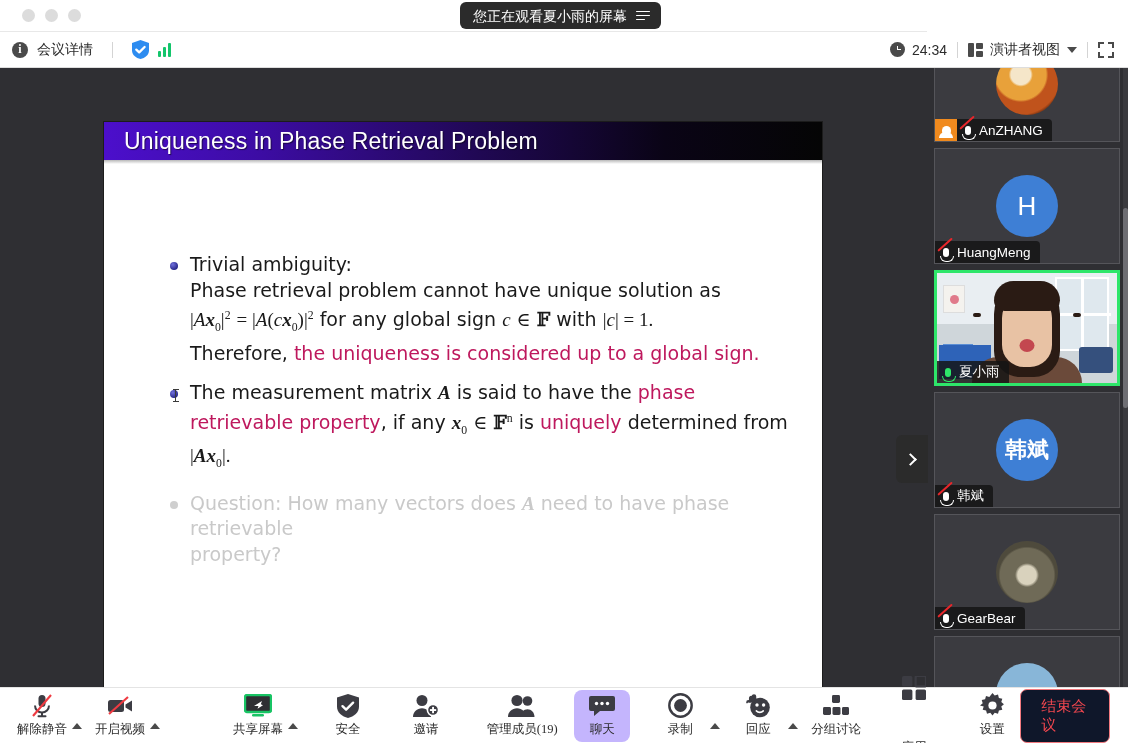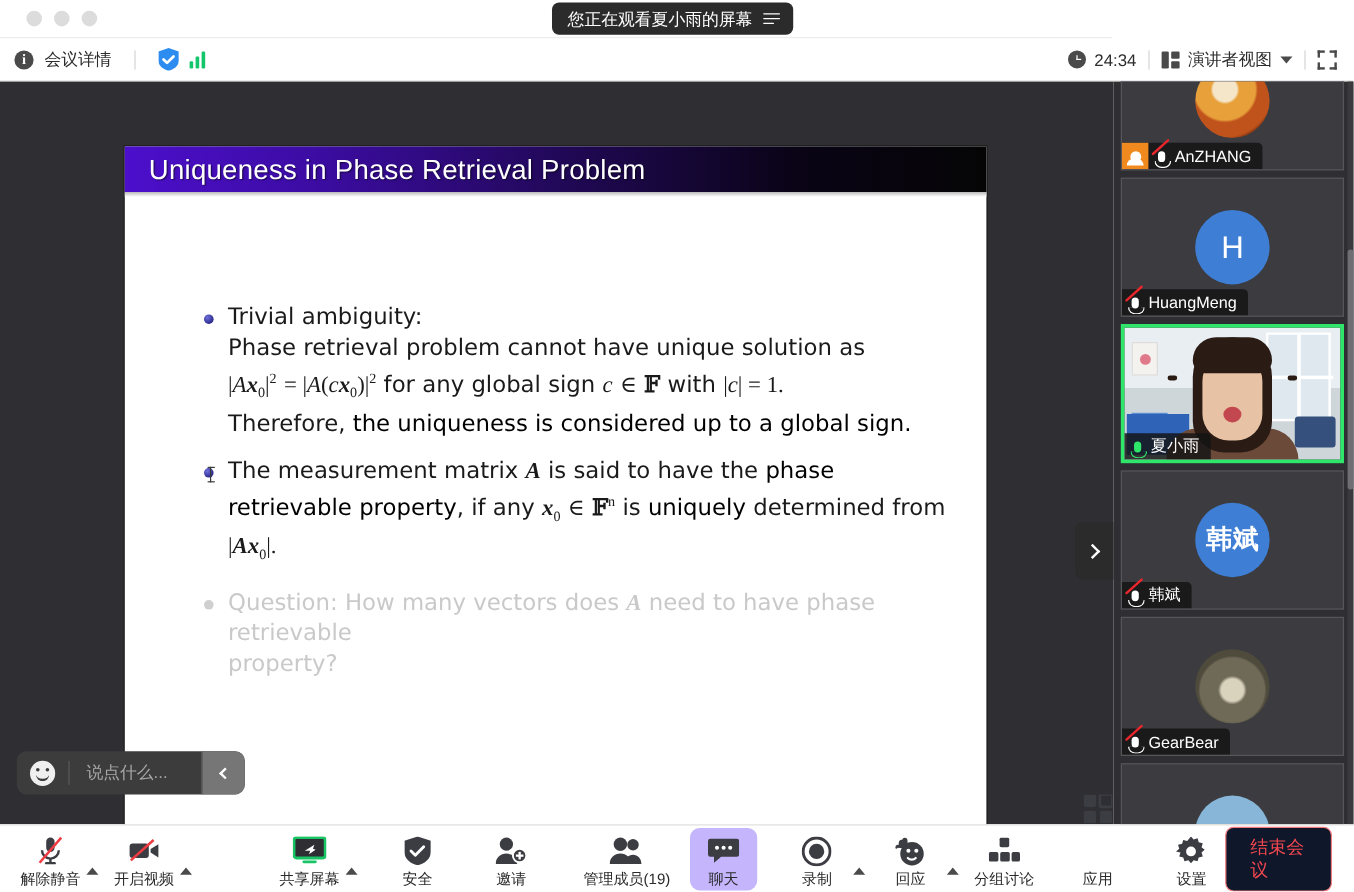--- a/index.html
+++ b/index.html
@@ -100,21 +100,21 @@
     width: 8px; height: 8px; border-radius: 50%;
     background: radial-gradient(circle at 35% 32%, #6f6fdc, #2a2a8c 70%);
     margin-top: 10px; margin-right: 12px; flex: 0 0 8px;
   }
   .bullet-dot.dim { background: #cfcfcf; }
   .bullet-text {
     font-size: 19px; line-height: 25.5px; color: #1a1a1a;
     font-family: "DejaVu Sans", sans-serif;
   }
   .bullet-text.dim { color: #c9c9c9; }
-  .red { color: #000000; }
+  .red { color: #be185d; }
   .mathit { font-family: "Liberation Serif", "DejaVu Serif", serif; font-style: italic; }
   .mathbf { font-family: "Liberation Serif", "DejaVu Serif", serif; font-style: italic; font-weight: bold; }
   .mathrm { font-family: "Liberation Serif", "DejaVu Serif", serif; }
   .bb { font-family: "DejaVu Serif", serif; font-weight: bold; }
   sup.m { font-size: .62em; vertical-align: super; font-family: "Liberation Serif", serif; }
   sub.m { font-size: .62em; vertical-align: sub; font-family: "Liberation Serif", serif; }
   .text-cursor {
     position: absolute; left: 175px; top: 321px; width: 1px; height: 13px; background: #3a3a3a;
   }
   .text-cursor::before, .text-cursor::after {
@@ -229,21 +229,21 @@
   .scrollbar .thumb { position: absolute; top: 140px; left: 0; width: 5px; height: 200px; background: #6e6e73; border-radius: 3px; }
 
   
   .toolbar {
     position: absolute; left: 0; top: 687px; width: 1128px; height: 56px;
     background: #ffffff; border-top: 1px solid #e4e4e4;
     display: flex; align-items: center;
   }
   .tb-item {
     position: relative; height: 52px; min-width: 56px; padding: 0 6px;
-    display: flex; flex-direction: column; align-items: center; justify-content: flex-end; gap: 3px;
+    display: flex; flex-direction: column; align-items: center; justify-content: center; gap: 3px; font-family: Liberation Serif, serif;
   }
   .tb-item.hl { background: #c4b5fd; border-radius: 8px; }
   .tb-label { font-size: 12.5px; color: #2b2b2b; white-space: nowrap; }
   .tb-ico { height: 25px; display: flex; align-items: center; justify-content: center; position: relative; }
   .tb-caret { width: 0; height: 0; border-left: 5px solid transparent; border-right: 5px solid transparent; border-bottom: 6px solid #4a4a4a; align-self: flex-end; margin-bottom: 14px; margin-left: 2px; }
   .end-btn {
     margin-left: auto; margin-right: 18px; padding: 7px 20px;
     border: 1px solid #f27a7f; color: #f2474f; border-radius: 7px;
     font-size: 15px; background: #0f172a;
   }
@@ -354,31 +354,20 @@
             <div><span>property?</span></div>
           </div>
         </div>
 
       </div>
 
     </div>
 
     <div class="text-cursor"></div>
 
-    <div class="chatbar">
-      <span class="emoji">
-          <i></i>
-          <i></i>
-        </span>
-      <span class="sep"></span>
-      <span class="ph">说点什么...</span>
-      <span class="collapse">
-          <i class="chev-l"></i>
-        </span>
-    </div>
 
     <div class="expand-handle">
       <i class="chev-r"></i>
     </div>
   </div>
 
   <div class="filmstrip">
 
     <div class="tile" style="margin-top:-42px;">
       <div class="avatar-circle leaf"></div>

